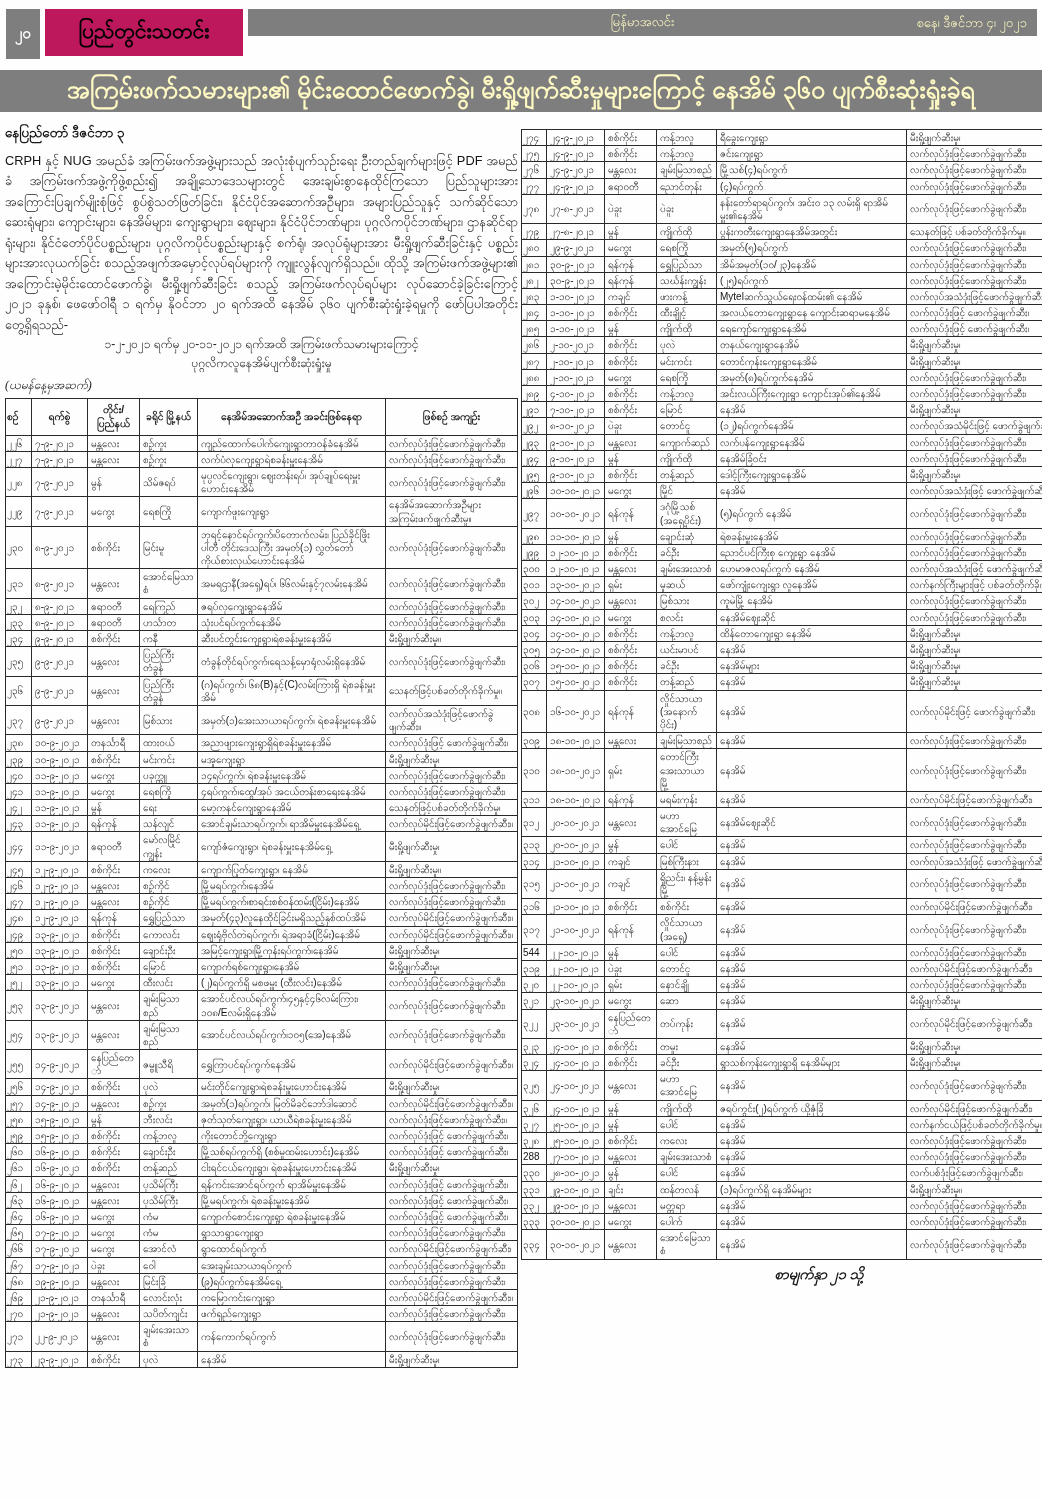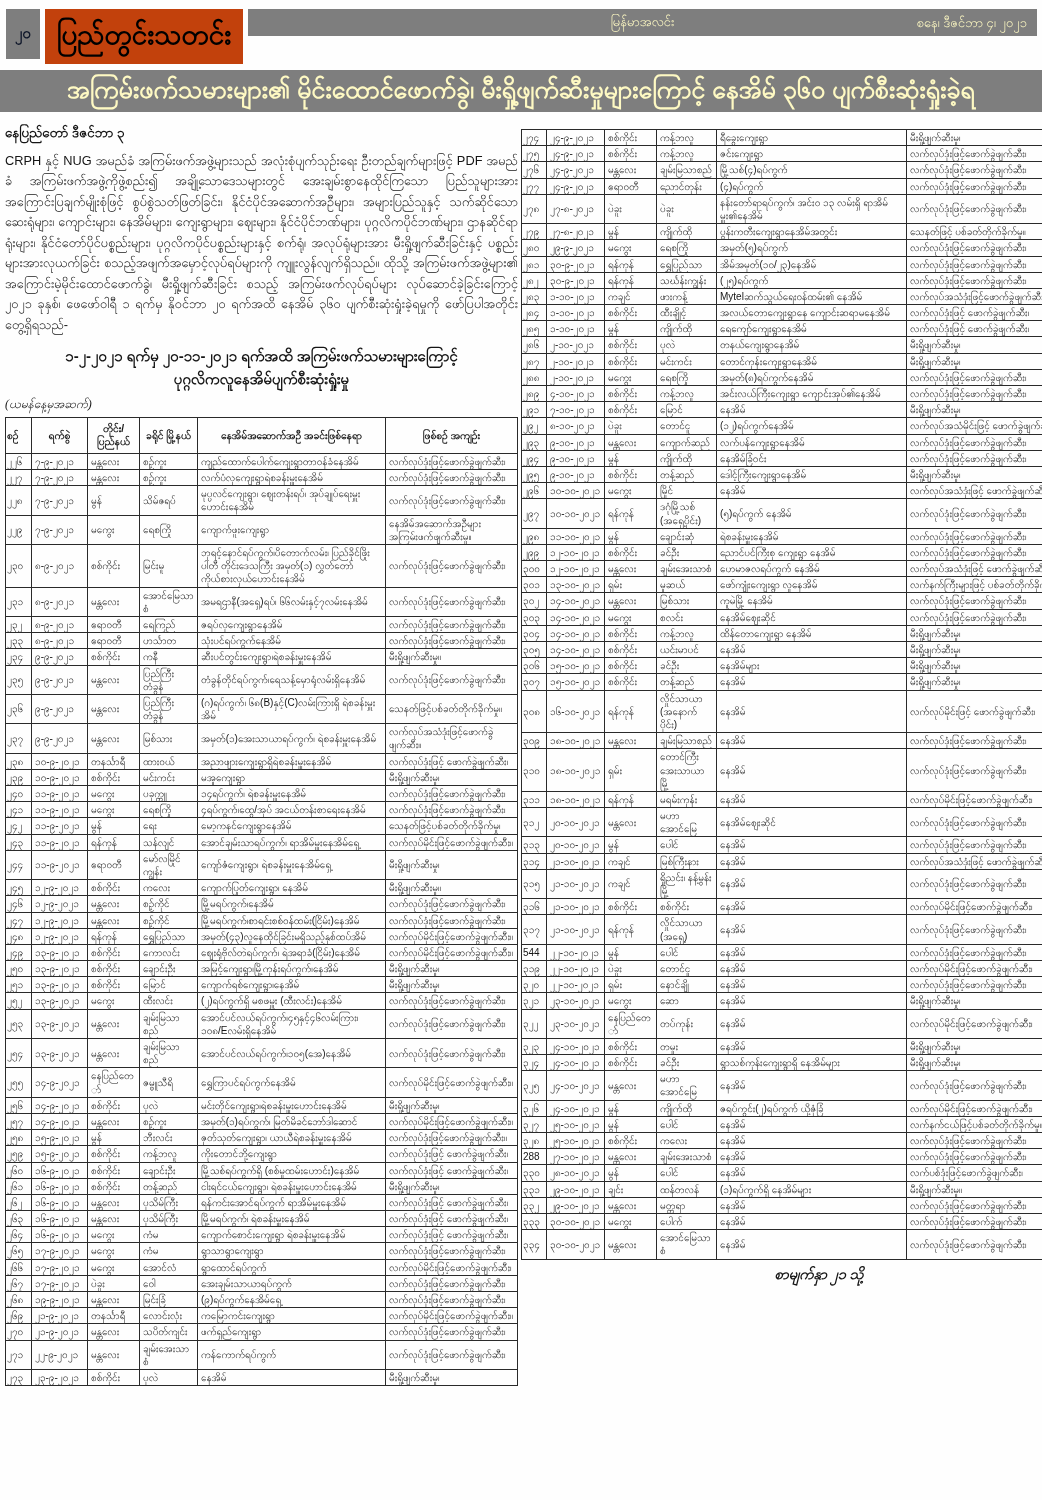--- a/index.html
+++ b/index.html
@@ -1,35 +1,35 @@
 <!DOCTYPE html>
 <html><head>
 <meta charset="utf-8">
 <style>
   html,body{margin:0;padding:0;background:#e8e8e8;}
   .page{position:relative;width:1042px;height:1500px;background:#fefefe;margin:0 auto;
         font-family:"Liberation Sans",sans-serif;color:#151515;overflow:hidden;}
   
   .pagenum-box{position:absolute;left:6px;top:9px;width:34px;height:50px;background:#7e7e7e;
-        color:#0f172a;display:flex;align-items:center;justify-content:center;font-size:15px;font-weight:bold;}
-  .section-box{position:absolute;left:45px;top:9px;width:198px;height:55px;background:#c2410c;
-        color:#000;display:flex;align-items:center;justify-content:center;font-size:28px;font-weight:bold;}
+        color:#ffffff;display:flex;align-items:center;justify-content:center;font-size:15px;font-weight:bold;}
+  .section-box{position:absolute;left:45px;top:9px;width:198px;height:47px;background:#be185d;
+        color:#000;display:flex;align-items:center;justify-content:center;font-size:21px;font-weight:bold;}
   .mast-bar{position:absolute;left:248px;top:9px;right:5px;height:27px;background:#7e7e7e;color:#fef9c3;
         font-size:13px;display:flex;align-items:center;}
   .mast-name{flex:1;text-align:center;}
   .mast-date{position:absolute;right:10px;top:5px;}
   
   .headline-bar{position:absolute;left:0;top:70px;width:1042px;height:42px;background:#7e7e7e;color:#fef9c3;
         display:flex;align-items:center;justify-content:center;font-size:25px;font-weight:bold;white-space:nowrap;}
   
   .col-left{position:absolute;left:5px;top:122px;width:513px;}
   .col-right{position:absolute;left:521px;top:127px;width:596px;}
   .dateline{font-weight:bold;font-size:13.5px;margin:2px 0 7px 0;}
   .body-text{font-size:12.8px;text-align:justify;line-height:1.6;}
-  .table-title{text-align:center;font-weight:bold;font-size:15px;line-height:1.55;margin-top:9px;}
+  .table-title{text-align:center;font-weight:normal;font-size:12px;line-height:1.55;}
   .continuation{font-style:italic;font-size:12px;margin:5px 0 3px 0;font-family:"Liberation Serif",serif;}
   
   table.ptable{border-collapse:collapse;width:100%;table-layout:fixed;margin-top:2px;}
   table.ptable td{border:1px solid #2a2a2a;font-size:10px;line-height:1.32;padding:1px 3px;
         vertical-align:middle;overflow:hidden;word-wrap:break-word;}
   table.ptable thead td{font-weight:bold;text-align:center;padding:4px 1px;font-size:10.3px;}
   table.ptable td:first-child{text-align:left;padding-left:1px;padding-right:1px;}
   .to-page{text-align:center;font-style:italic;font-size:14.5px;margin-top:5px;
         font-family:"Liberation Serif",serif;font-weight:bold;}
 </style>

